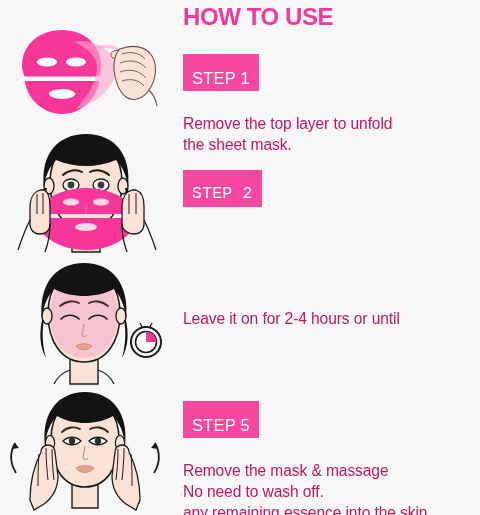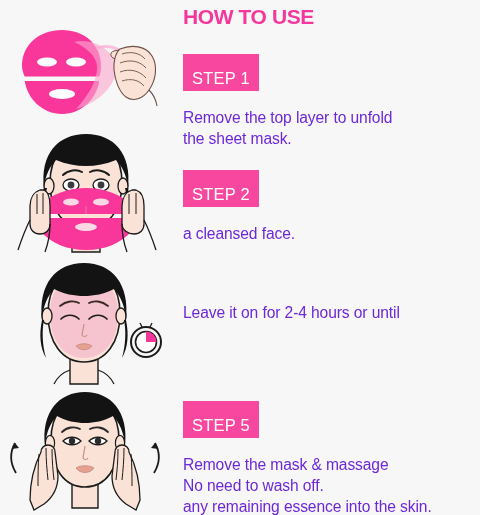--- a/index.html
+++ b/index.html
@@ -43,48 +43,48 @@
     position: absolute;
     left: 176px; top: 0;
     width: 304px;
     height: 515px;
   }
 
   .title {
     position: absolute;
     left: 7px;
     top: 2px;
-    font-size: 21px;
+    font-size: 24px;
     font-weight: bold;
     color: #f5369b;
     letter-spacing: -0.4px;
     line-height: 30px;
     white-space: nowrap;
   }
 
   .step-block { position: absolute; left: 7px; width: 295px; }
   #step-1 { top: 54px; }
-  #step-2 { top: 170px; }
+  #step-2 { top: 170px; font-family: Liberation Mono, monospace; }
   #step-3 { top: 286px; }
   #step-4 { top: 401px; }
 
   .step-badge {
     display: inline-block;
     background: #f8479e;
     color: #ffffff;
     font-size: 16.5px;
     font-weight: 500;
     letter-spacing: 0.2px;
     padding: 15px 9px 4px 9px;
     line-height: 18px;
   }
 
   .step-body {
-    margin-top: 16px;
-    color: #6d28d9;
+    margin-top: 22px;
+    color: #be185d;
     font-size: 15.6px;
     line-height: 21px;
     letter-spacing: -0.1px;
   }
   .step-body div { white-space: nowrap; }
 </style>
 </head>
 <body>
 
 <div id="page">
@@ -270,21 +270,20 @@
       <div class="step-badge">STEP 1</div>
       <div class="step-body">
         <div>Remove the top layer to unfold</div>
         <div>the sheet mask.</div>
       </div>
     </div>
 
     <div class="step-block" id="step-2">
       <div class="step-badge">STEP 2</div>
       <div class="step-body">
-        <div>a cleansed face.</div>
       </div>
     </div>
 
     <div class="step-block" id="step-3">
       <div class="step-body">
         <div>Leave it on for 2-4 hours or until</div>
       </div>
     </div>
 
     <div class="step-block" id="step-4">

